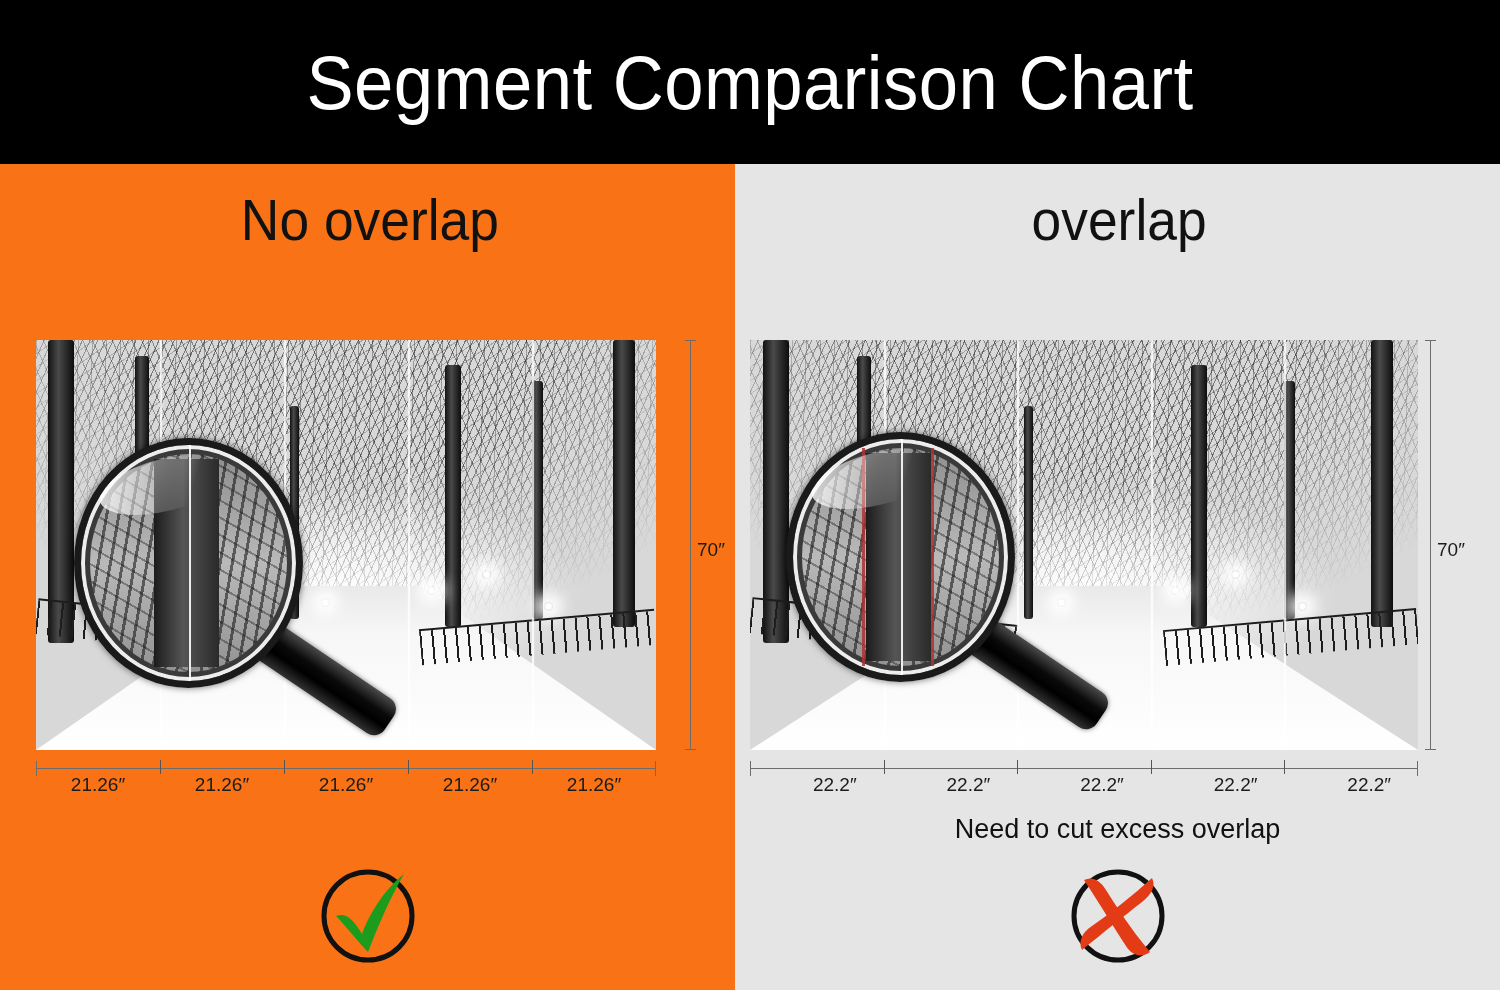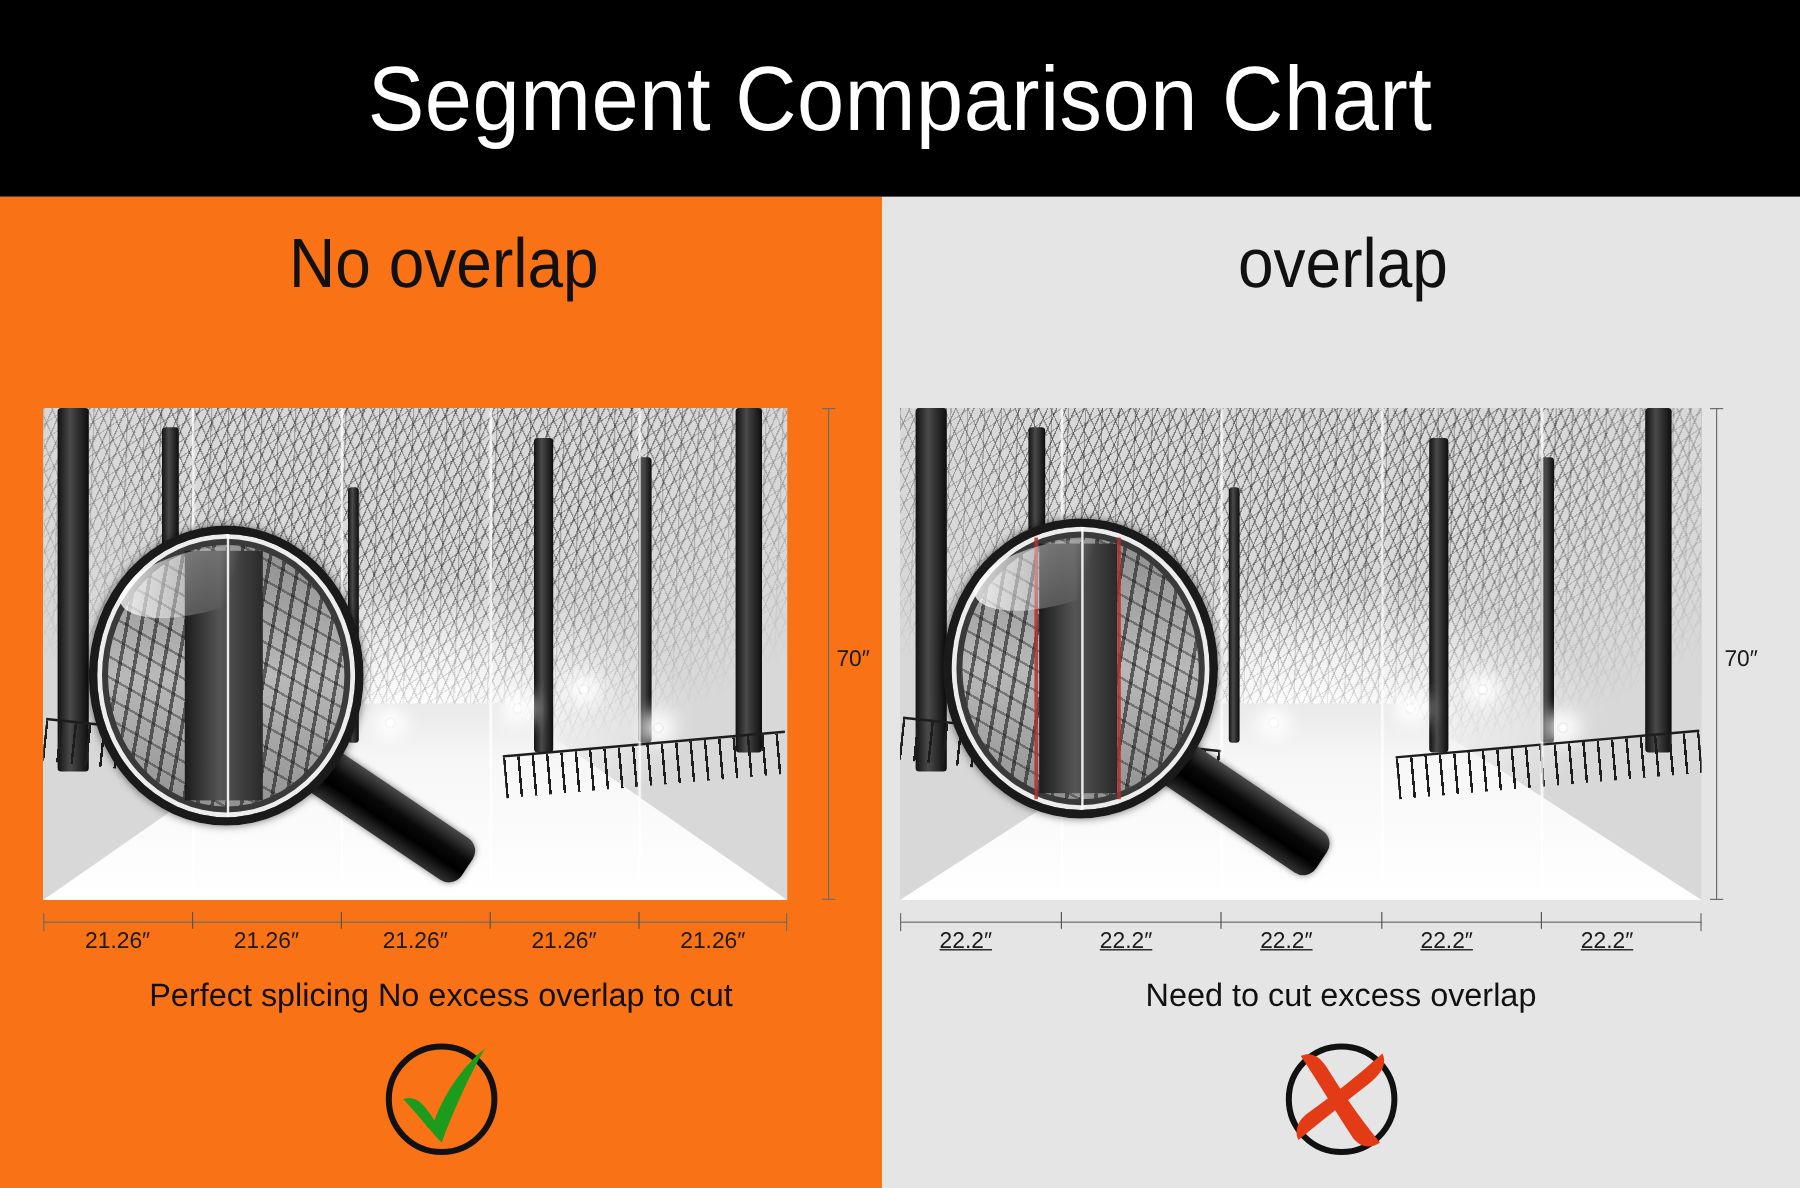--- a/index.html
+++ b/index.html
@@ -169,21 +169,21 @@
   .dim-ticks{position:absolute;top:596px;height:14px;display:flex;}
   .dim-ticks.left{left:36px;width:620px;}
   .dim-ticks.right{left:15px;width:668px;}
   .dim-ticks .cell{flex:1;position:relative;}
   .dim-ticks .cell + .cell::before{
     content:"";position:absolute;left:0;top:0;width:1px;height:14px;background:#555;
   }
 
   .dim-labels{position:absolute;top:610px;display:flex;}
   .dim-labels.left{left:36px;width:620px;}
-  .dim-labels.right{left:3px;width:668px;text-decoration:underline;}
+  .dim-labels.right{left:33px;width:668px;}
   .dim-labels .cell{
     flex:1;text-align:center;font-size:19px;color:#1b1b1b;white-space:nowrap;
   }
 
   
   .caption{
     position:absolute;top:650px;width:100%;text-align:center;
     font-size:27px;color:#111;font-weight:400;white-space:nowrap;
   }
   .panel-left .caption{padding-right:60px;}
@@ -263,21 +263,20 @@
         <span class="cell"></span>
       </div>
       <div class="dim-labels left">
         <span class="cell">21.26″</span>
         <span class="cell">21.26″</span>
         <span class="cell">21.26″</span>
         <span class="cell">21.26″</span>
         <span class="cell">21.26″</span>
       </div>
 
-      <div class="caption">Perfect splicing No excess overlap to cut</div>
 
       <div class="verdict">
         <svg width="112" height="104" viewBox="0 0 112 104">
           <circle cx="56" cy="52" r="44" fill="none" stroke="#111111" stroke-width="5"></circle>
           <path d="M24 52 C34 48 42 56 50 70 C58 48 74 24 92 10 C78 34 66 62 56 88 C46 78 34 62 24 52 Z" fill="#1d9b1d"></path>
         </svg>
       </div>
     </div>
 
     <div class="panel panel-right">

